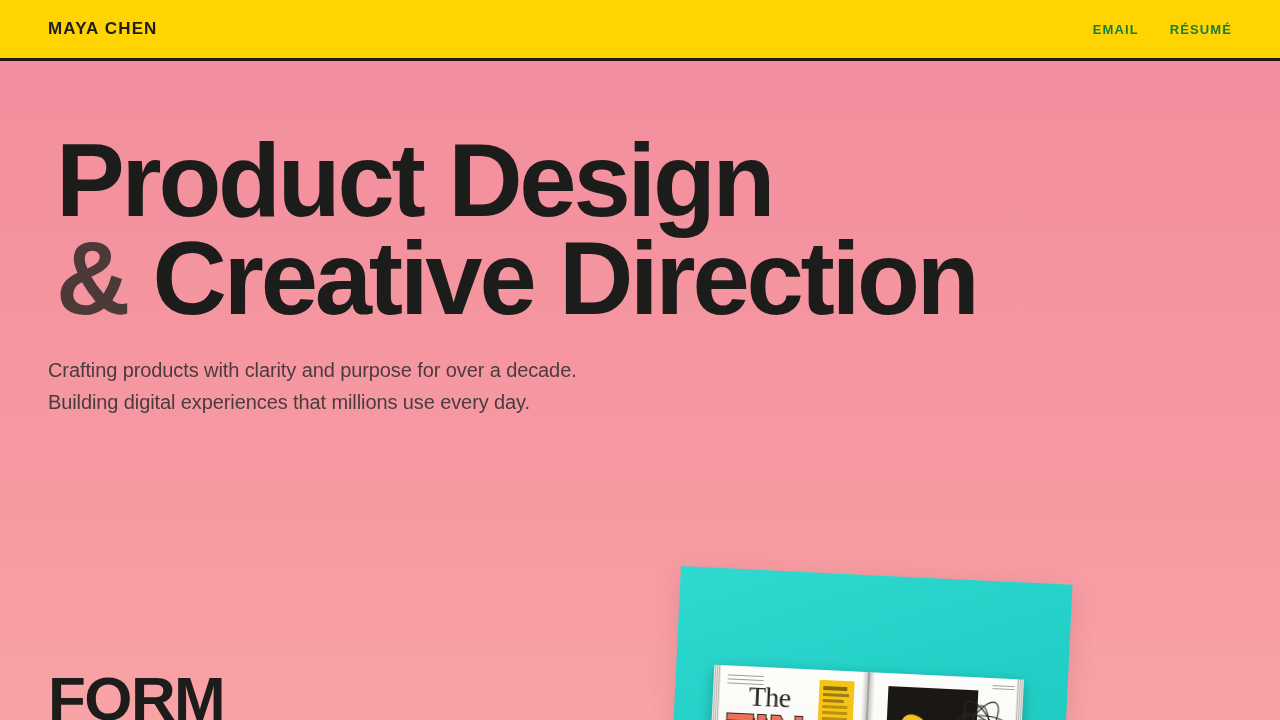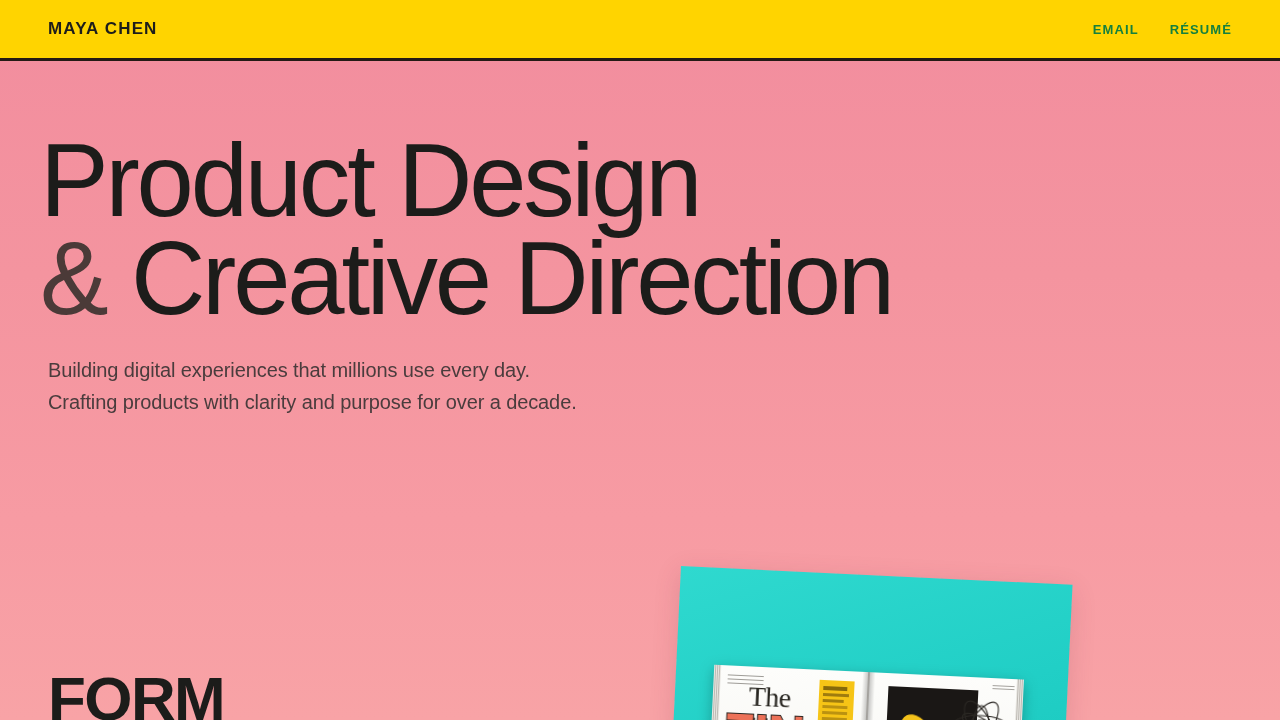--- a/index.html
+++ b/index.html
@@ -44,23 +44,23 @@
     color:#15803d;
     text-decoration:none;
     white-space:nowrap;
     cursor:pointer;
   }
 
   
   #hero { position:absolute; top:0; left:0; width:1280px; height:720px; }
 
   #headline {
-    position:absolute; left:40px; top:132px;
+    position:absolute; left:56px; top:132px;
     font-size:103px;
-    font-weight:400;
+    font-weight:700;
     line-height:0.95;
     letter-spacing:-3.2px;
     color:#1c1c1a;
     white-space:nowrap;
   }
   #headline .l2 { display:block; }
   #amp { color:#4b3a38; }
 
   #subtitle {
     position:absolute; left:48px; top:354px;
@@ -204,22 +204,22 @@
   </div>
 
   <div id="hero">
 
     <h1 id="headline">
       <span class="l1">Product Design</span>
       <span class="l2"><span id="amp">&amp;</span><span> Creative Direction</span></span>
     </h1>
 
     <p id="subtitle">
+      <span>Crafting products with clarity and purpose for over a decade.</span>
       <span>Building digital experiences that millions use every day.</span>
-      <span>Crafting products with clarity and purpose for over a decade.</span>
     </p>
 
     <div id="section-word">FORM</div>
 
     <div id="photo">
       <div id="teal-card"></div>
 
       <div id="magazine">
 
         <div class="page left">

